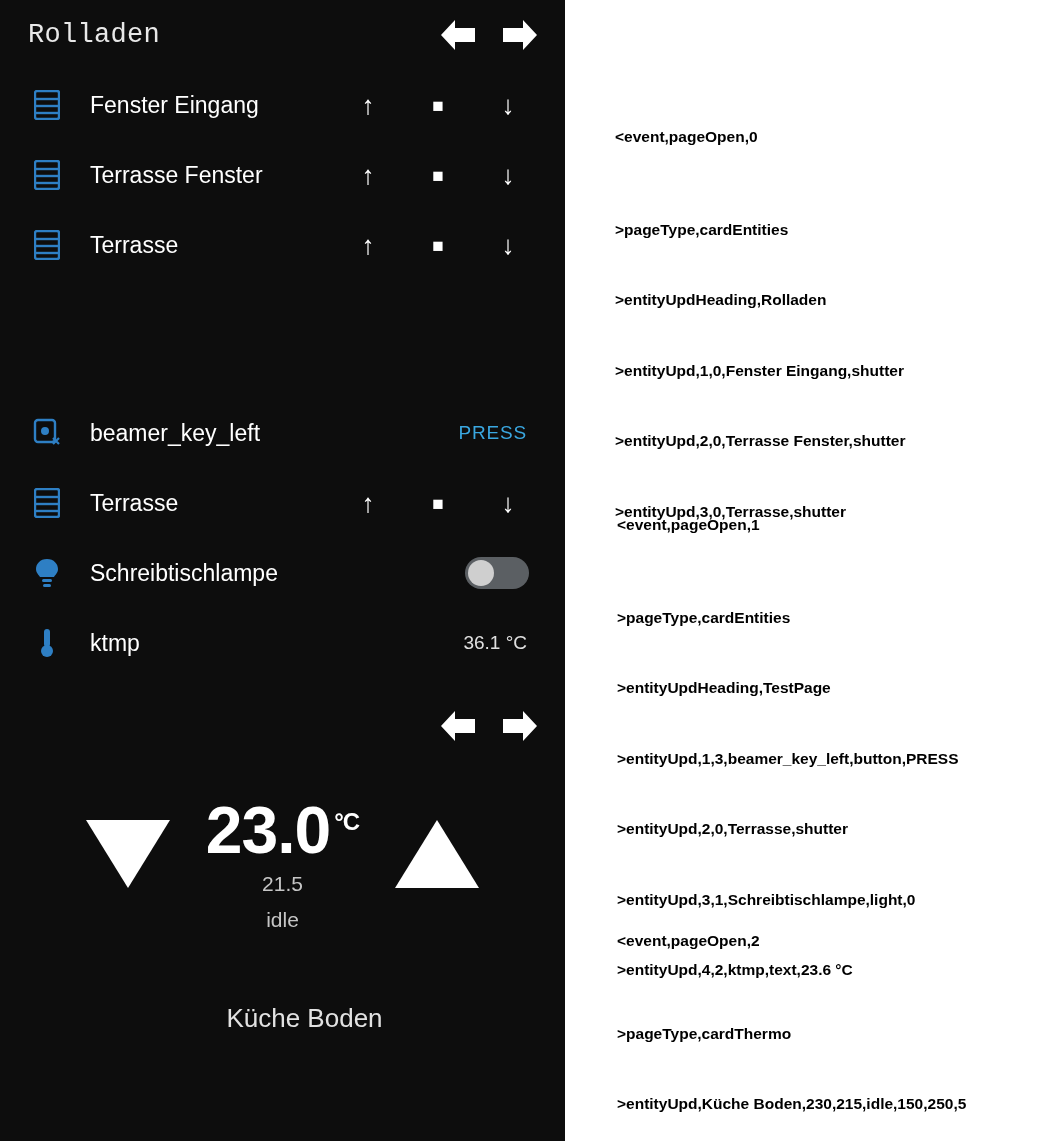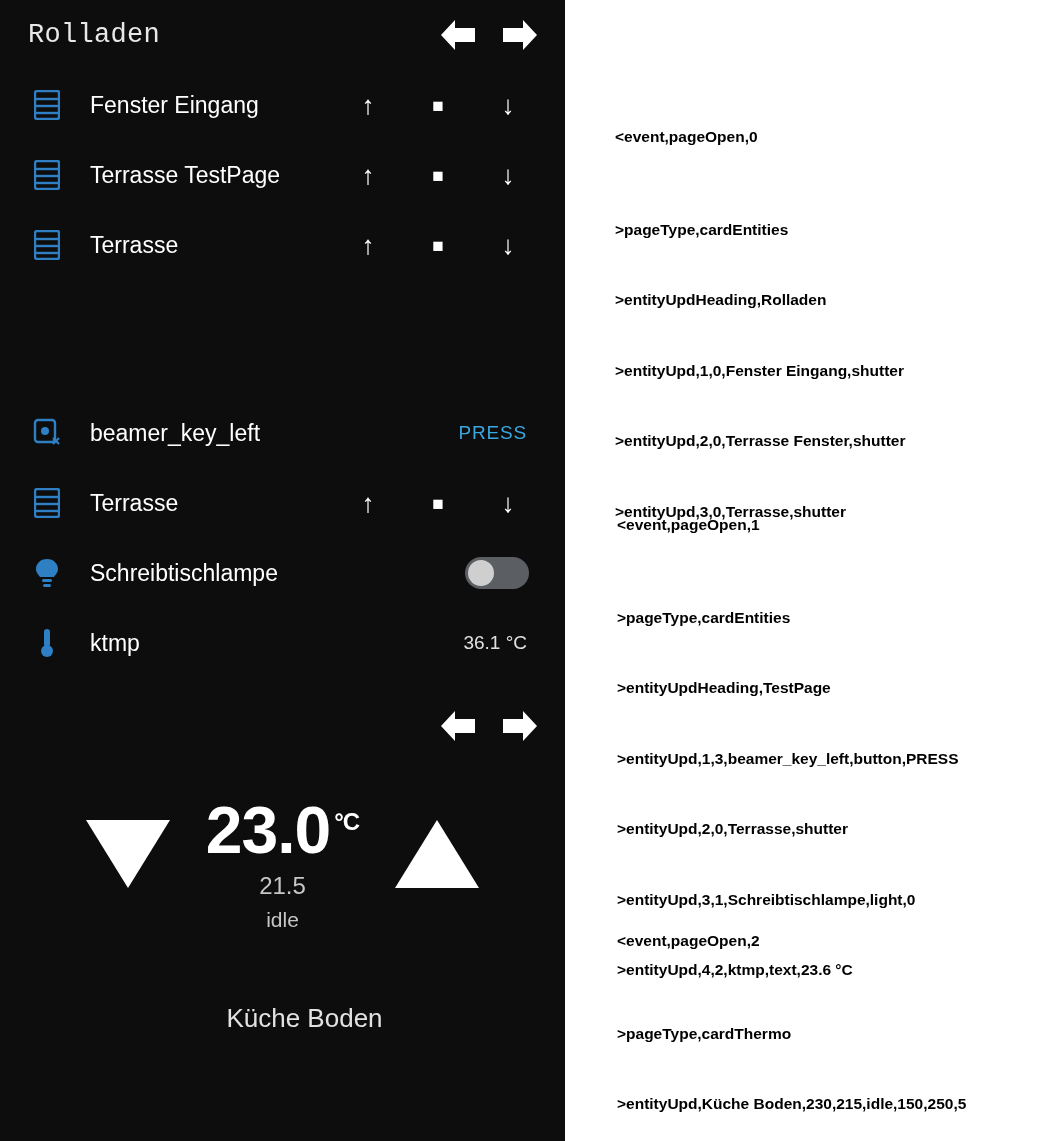--- a/index.html
+++ b/index.html
@@ -166,21 +166,21 @@
     vertical-align: super;
     margin-left: 4px;
   }
   .temp-current {
     position: absolute;
     left: 0;
     right: 0;
     top: 108px;
     text-align: center;
     color: #c6c6c6;
-    font-size: 24px;
+    font-size: 21px;
   }
   .temp-state {
     position: absolute;
     left: 0;
     right: 0;
     top: 144px;
     text-align: center;
     color: #c6c6c6;
     font-size: 21px;
   }
@@ -270,21 +270,21 @@
 
       <div class="row">
         <span class="row-icon">
           <svg width="26" height="30" viewBox="0 0 26 30">
               <rect x="1" y="1" width="24" height="28" rx="2" fill="none" stroke="#2e7fc4" stroke-width="2.4"></rect>
               <line x1="1" y1="9" x2="25" y2="9" stroke="#2e7fc4" stroke-width="2.4"></line>
               <line x1="1" y1="16" x2="25" y2="16" stroke="#2e7fc4" stroke-width="2.4"></line>
               <line x1="1" y1="23" x2="25" y2="23" stroke="#2e7fc4" stroke-width="2.4"></line>
             </svg>
         </span>
-        <span class="row-label">Terrasse TestPage</span>
+        <span class="row-label">Terrasse Fenster</span>
         <span class="row-controls">
           <span class="shutter-btn">↑</span>
           <span class="shutter-btn stop">■</span>
           <span class="shutter-btn">↓</span>
         </span>
       </div>
 
       <div class="row">
         <span class="row-icon">
           <svg width="26" height="30" viewBox="0 0 26 30">

